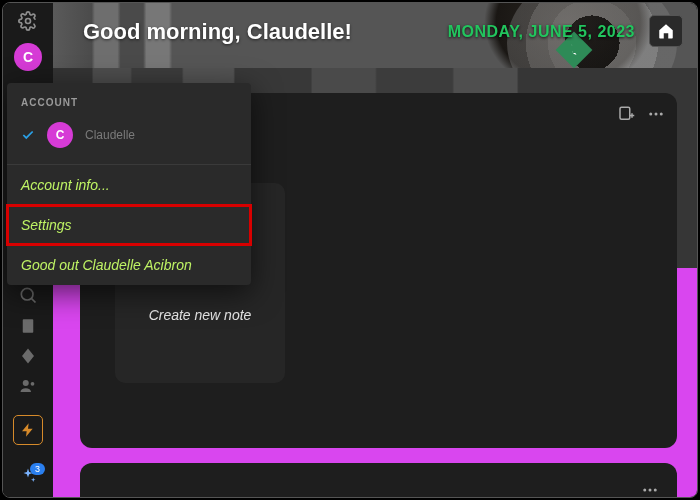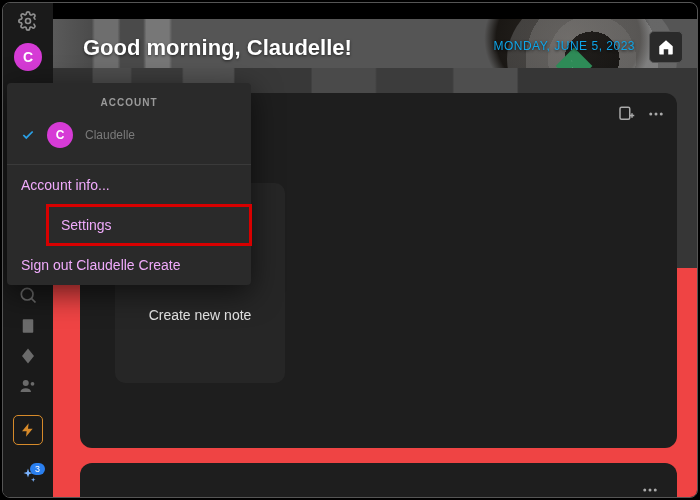--- a/index.html
+++ b/index.html
@@ -10,60 +10,60 @@
   .rail { position: absolute; left: 0; top: 0; width: 50px; height: 100%; background: #1a1a1a; display: flex; flex-direction: column; align-items: center; padding-top: 8px; gap: 12px; }
   .rail .gear { color: #8e8e8e; }
   .rail .avatar { width: 28px; height: 28px; border-radius: 50%; background: #d63bd6; color: #fff; display: flex; align-items: center; justify-content: center; font-size: 14px; font-weight: 600; }
   .rail .spacer1 { flex: 0 0 190px; }
   .rail .ic { color: #6b6b6b; }
   .rail .upgrade { width: 30px; height: 30px; border: 1px solid #d68a2a; border-radius: 5px; display: flex; align-items: center; justify-content: center; color: #d68a2a; margin-top: 8px; }
   .rail .badge { position: relative; margin-top: 10px; color: #7ab3ff; }
   .rail .badge .cnt { position: absolute; top: -4px; right: -8px; background: #2a7fef; color: #fff; border-radius: 8px; font-size: 9px; padding: 1px 5px; }
 
   
-  .header { position: absolute; left: 50px; top: 16px; right: 0; height: 65px; overflow: hidden; }
+  .header { position: absolute; left: 50px; top: 0; right: 0; height: 65px; overflow: hidden; }
   .header-bg { position: absolute; inset: 0;
     background:
      radial-gradient(ellipse 120px 100px at 80% 30%, #2b2723 0%, #1a1714 60%, transparent 70%),
      linear-gradient(90deg, #5a5a5a 0%, #4b4b4b 6%, #6e6e6e 6.5%, #6e6e6e 10%, #4a4a4a 10.5%, #4a4a4a 14%, #777 14.5%, #777 18%, #555 18.5%, #555 100%);
   }
   .greeting { position: absolute; left: 30px; top: 16px; font-size: 22px; font-weight: 600; color: #fff; text-shadow: 0 1px 3px rgba(0,0,0,.6); }
-  .datebox { position: absolute; right: 62px; top: 20px; font-size: 12px; font-weight: 400; color: #0ea5e9; text-shadow: 0 1px 3px rgba(0,0,0,.8); letter-spacing: .5px; }
+  .datebox { position: absolute; right: 62px; top: 20px; font-size: 16px; font-weight: 700; color: #22c55e; text-shadow: 0 1px 3px rgba(0,0,0,.8); letter-spacing: .5px; }
   .homebtn { position: absolute; right: 14px; top: 12px; width: 34px; height: 32px; background: #2a2a2a; border: 1px solid #555; border-radius: 5px; display: flex; align-items: center; justify-content: center; color: #fff; }
   .teabag { position: absolute; right: 110px; top: 34px; width: 26px; height: 26px; background: #2e8b57; transform: rotate(45deg); display: flex; align-items: center; justify-content: center; }
   .teabag svg { transform: rotate(-45deg); }
   .mug { position: absolute; right: 20px; top: -30px; width: 170px; height: 140px; border-radius: 50%; background: radial-gradient(circle at 50% 50%, #111 0 25%, #eee 25% 40%, #ccc 40% 60%, #888 60% 100%); opacity: .35; }
 
   
-  .main { position: absolute; left: 50px; top: 65px; right: 0; bottom: 0; background: #ef4444; }
+  .main { position: absolute; left: 50px; top: 65px; right: 0; bottom: 0; background: #d946ef; font-style: italic; }
   .bg-strip { position: absolute; left: 0; right: 0; top: 0; height: 200px;
     background: linear-gradient(90deg, #4a4a4a 0%, #4a4a4a 6%, #6e6e6e 6.3%, #6e6e6e 12%, #555 12.3%, #555 20%, #777 20.3%, #777 28%, #505050 28.3%, #505050 40%, #6a6a6a 40.3%, #6a6a6a 50%, #555 50.3%, #555 62%, #707070 62.3%, #707070 72%, #4d4d4d 72.3%, #4d4d4d 100%);
     filter: brightness(.7);
   }
 
   .notes-card { position: absolute; left: 27px; right: 20px; top: 25px; height: 355px; background: #1e1e1e; border-radius: 12px; }
   .notes-card .actions { position: absolute; right: 12px; top: 12px; display: flex; gap: 12px; color: #aaa; align-items: center; }
   .new-note { position: absolute; left: 35px; top: 90px; width: 170px; height: 200px; background: #262626; border-radius: 10px; display: flex; flex-direction: column; align-items: center; justify-content: flex-start; padding-top: 100px; }
   .new-note .plus { position: absolute; top: 40px; width: 52px; height: 52px; border-radius: 50%; background: #18a618; }
   .new-note .lbl { color: #e6e6e6; font-size: 14px; margin-top: 24px; }
 
   .scratch-card { position: absolute; left: 27px; right: 20px; top: 395px; height: 90px; background: #1e1e1e; border-radius: 12px; padding: 20px 22px; }
   .scratch-card .title { font-size: 11px; font-weight: 700; letter-spacing: 1px; color: #bdbdbd; }
   .scratch-card .more { position: absolute; right: 18px; top: 18px; color: #aaa; }
 
   
   .dropdown { position: absolute; left: 4px; top: 80px; width: 244px; background: #2a2a2a; border-radius: 4px; box-shadow: 0 8px 30px rgba(0,0,0,.6); z-index: 50; overflow: visible; }
-  .dd-h { font-size: 10px; font-weight: 700; letter-spacing: 1px; color: #9a9a9a; padding: 14px 14px 10px; text-align: center; }
+  .dd-h { font-size: 10px; font-weight: 700; letter-spacing: 1px; color: #9a9a9a; padding: 14px 14px 10px; }
   .dd-account { display: flex; align-items: center; gap: 12px; padding: 4px 14px 16px; }
   .dd-account .chk { color: #2aa0e6; }
   .dd-account .av { width: 26px; height: 26px; border-radius: 50%; background: #d63bd6; display: flex; align-items: center; justify-content: center; color: #fff; font-size: 12px; font-weight: 700; }
   .dd-account .nm { color: #7a7a7a; font-size: 12px; }
   .dd-sep { height: 1px; background: #3a3a3a; }
-  .dd-item { padding: 12px 14px; font-size: 14px; color: #f0abfc; position: relative; }
-  .dd-item.hl { outline: 3px solid #d80000; outline-offset: -2px; margin-left: 40px; }
+  .dd-item { padding: 12px 14px; font-size: 14px; color: #bef264; position: relative; font-style: italic; }
+  .dd-item.hl { outline: 3px solid #d80000; outline-offset: -2px; }
 
   svg { display: block; }
 </style>
 </head>
 <body>
 
 <div class="frame">
 
   <div class="rail">
     <div class="gear">
@@ -171,16 +171,16 @@
         <svg width="14" height="14" viewBox="0 0 24 24" fill="none" stroke="currentColor" stroke-width="3">
             <path d="M4 12l5 5L20 6"></path>
           </svg>
       </span>
       <span class="av">C</span>
       <span class="nm">Claudelle</span>
     </div>
     <div class="dd-sep"></div>
     <div class="dd-item">Account info...</div>
     <div class="dd-item hl">Settings</div>
-    <div class="dd-item">Sign out Claudelle Create</div>
+    <div class="dd-item">Good out Claudelle Acibron</div>
   </div>
 
 </div>
 
 </body></html>

